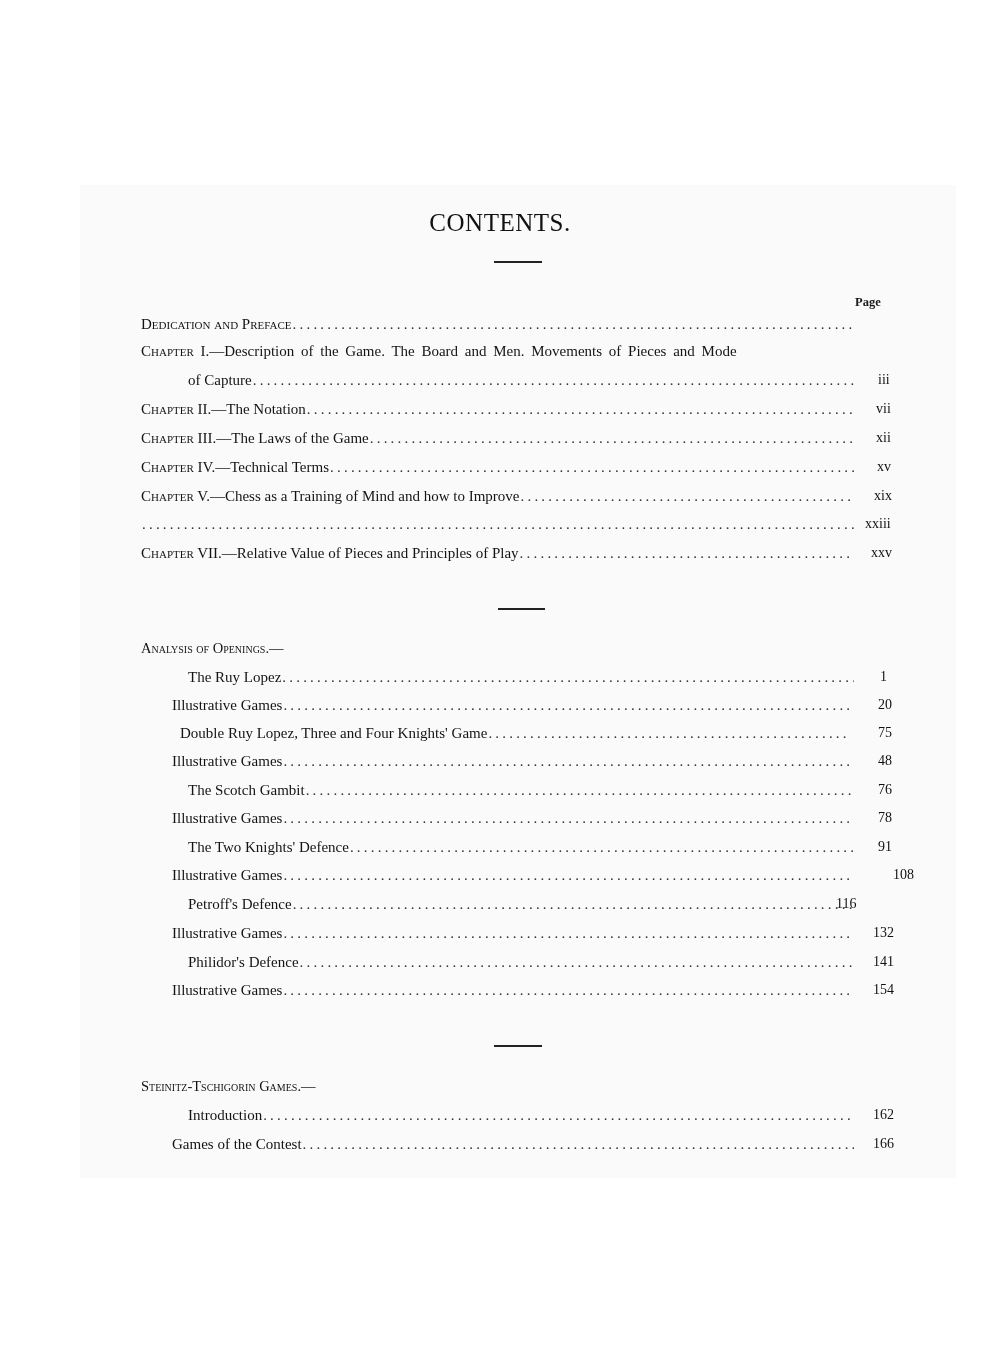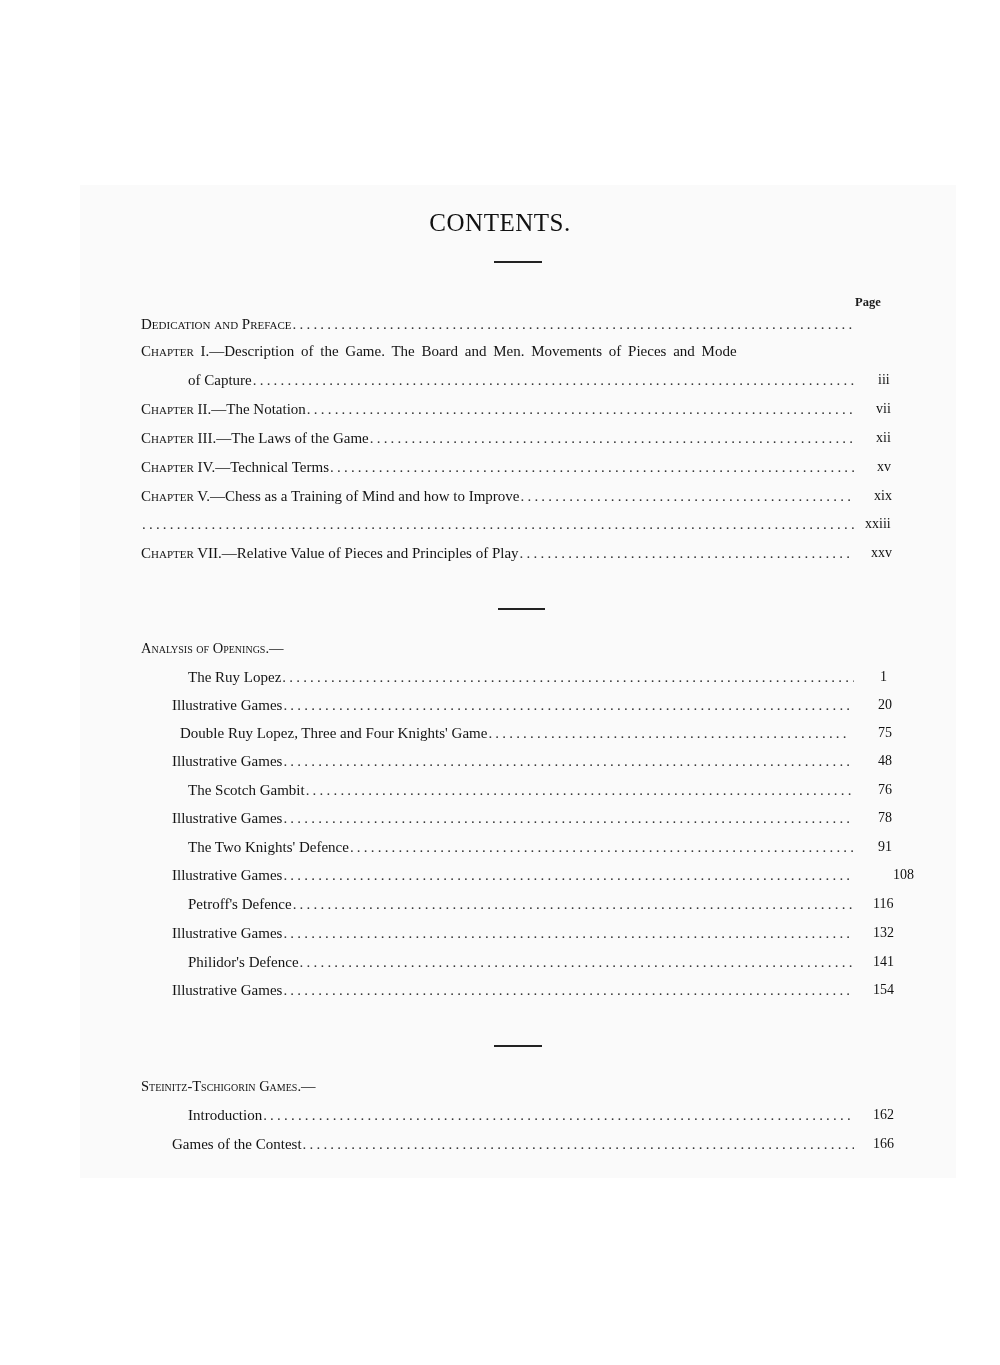--- a/index.html
+++ b/index.html
@@ -243,21 +243,21 @@
     <span class="leader"></span>
   </div>
   <span class="page" style="left:873px;margin-left:20px;">108</span>
 </div>
 
 <div class="row" style="top:893px;">
   <div class="entry" style="left:188px; width:666px;text-align:center;">
     <span class="label">Petroff's Defence</span>
     <span class="leader"></span>
   </div>
-  <span class="page" style="left:873px;">116</span>
+  <span class="page" style="left:836px;">116</span>
 </div>
 
 <div class="row" style="top:922px;">
   <div class="entry" style="left:172px; width:682px;">
     <span class="label">Illustrative Games</span>
     <span class="leader"></span>
   </div>
   <span class="page" style="left:873px;">132</span>
 </div>
 

